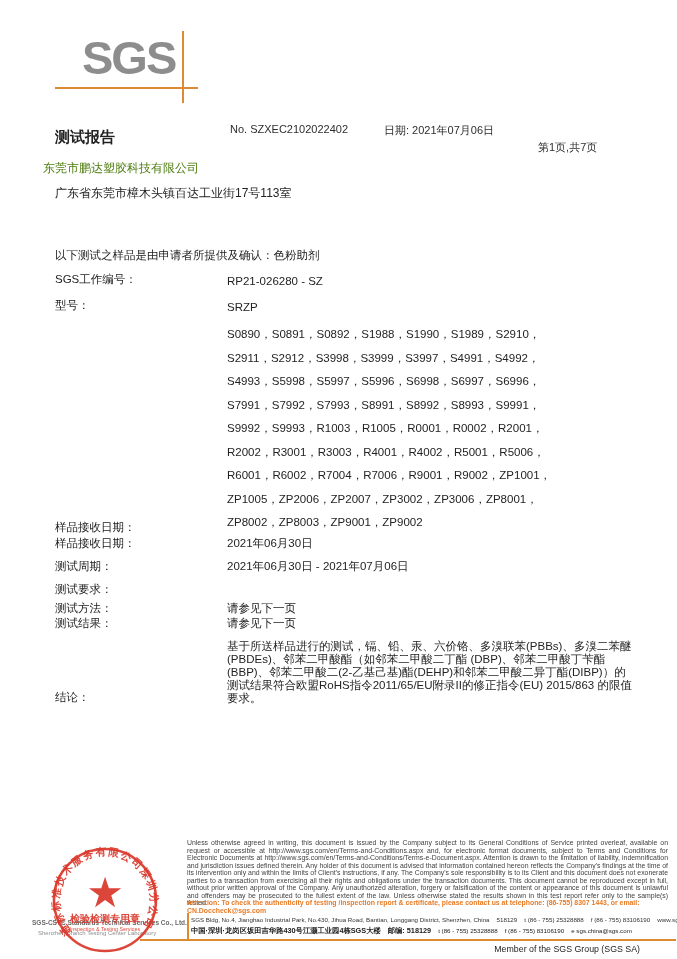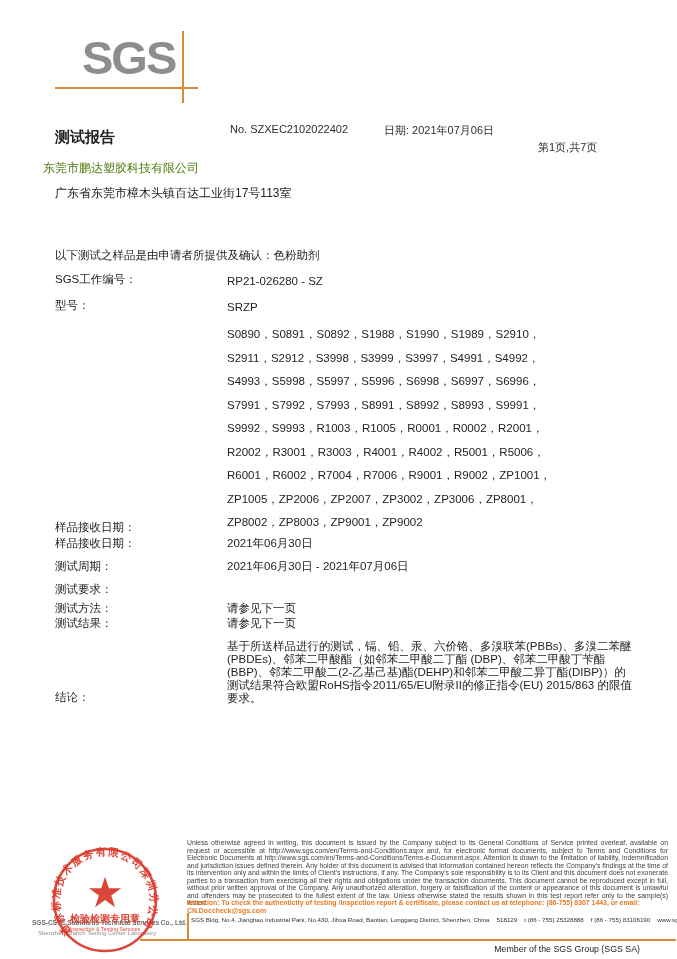--- a/index.html
+++ b/index.html
@@ -161,18 +161,25 @@
   <div class="abs legal">Unless otherwise agreed in writing, this document is issued by the Company subject to its General Conditions of Service printed overleaf, available on request or accessible at http://www.sgs.com/en/Terms-and-Conditions.aspx and, for electronic format documents, subject to Terms and Conditions for Electronic Documents at http://www.sgs.com/en/Terms-and-Conditions/Terms-e-Document.aspx. Attention is drawn to the limitation of liability, indemnification and jurisdiction issues defined therein. Any holder of this document is advised that information contained hereon reflects the Company's findings at the time of its intervention only and within the limits of Client's instructions, if any. The Company's sole responsibility is to its Client and this document does not exonerate parties to a transaction from exercising all their rights and obligations under the transaction documents. This document cannot be reproduced except in full, without prior written approval of the Company. Any unauthorized alteration, forgery or falsification of the content or appearance of this document is unlawful and offenders may be prosecuted to the fullest extent of the law. Unless otherwise stated the results shown in this test report refer only to the sample(s) tested.</div>
   <div class="abs attention">Attention: To check the authenticity of testing /inspection report &amp; certificate, please contact us at telephone: (86-755) 8307 1443, or email: CN.Doccheck@sgs.com</div>
 
   <div class="abs addr-row1">
     <span>SGS Bldg, No.4, Jianghao Industrial Park, No.430, Jihua Road, Bantian, Longgang District, Shenzhen, China</span>
     <span>518129</span>
     <span>t (86 - 755) 25328888</span>
     <span>f (86 - 755) 83106190</span>
     <span>www.sgsgroup.com.cn</span>
   </div>
+  <div class="abs addr-row2">
+    <span>中国·深圳·龙岗区坂田吉华路430号江灏工业园4栋SGS大楼</span>
+    <span>邮编: 518129</span>
+    <span class="latin">t (86 - 755) 25328888</span>
+    <span class="latin">f (86 - 755) 83106190</span>
+    <span class="latin">e sgs.china@sgs.com</span>
+  </div>
 
   <div class="abs footer-vline"></div>
   <div class="abs footer-hline"></div>
   <div class="abs member">Member of the SGS Group (SGS SA)</div>
 
 </div>
 
 </body></html>

